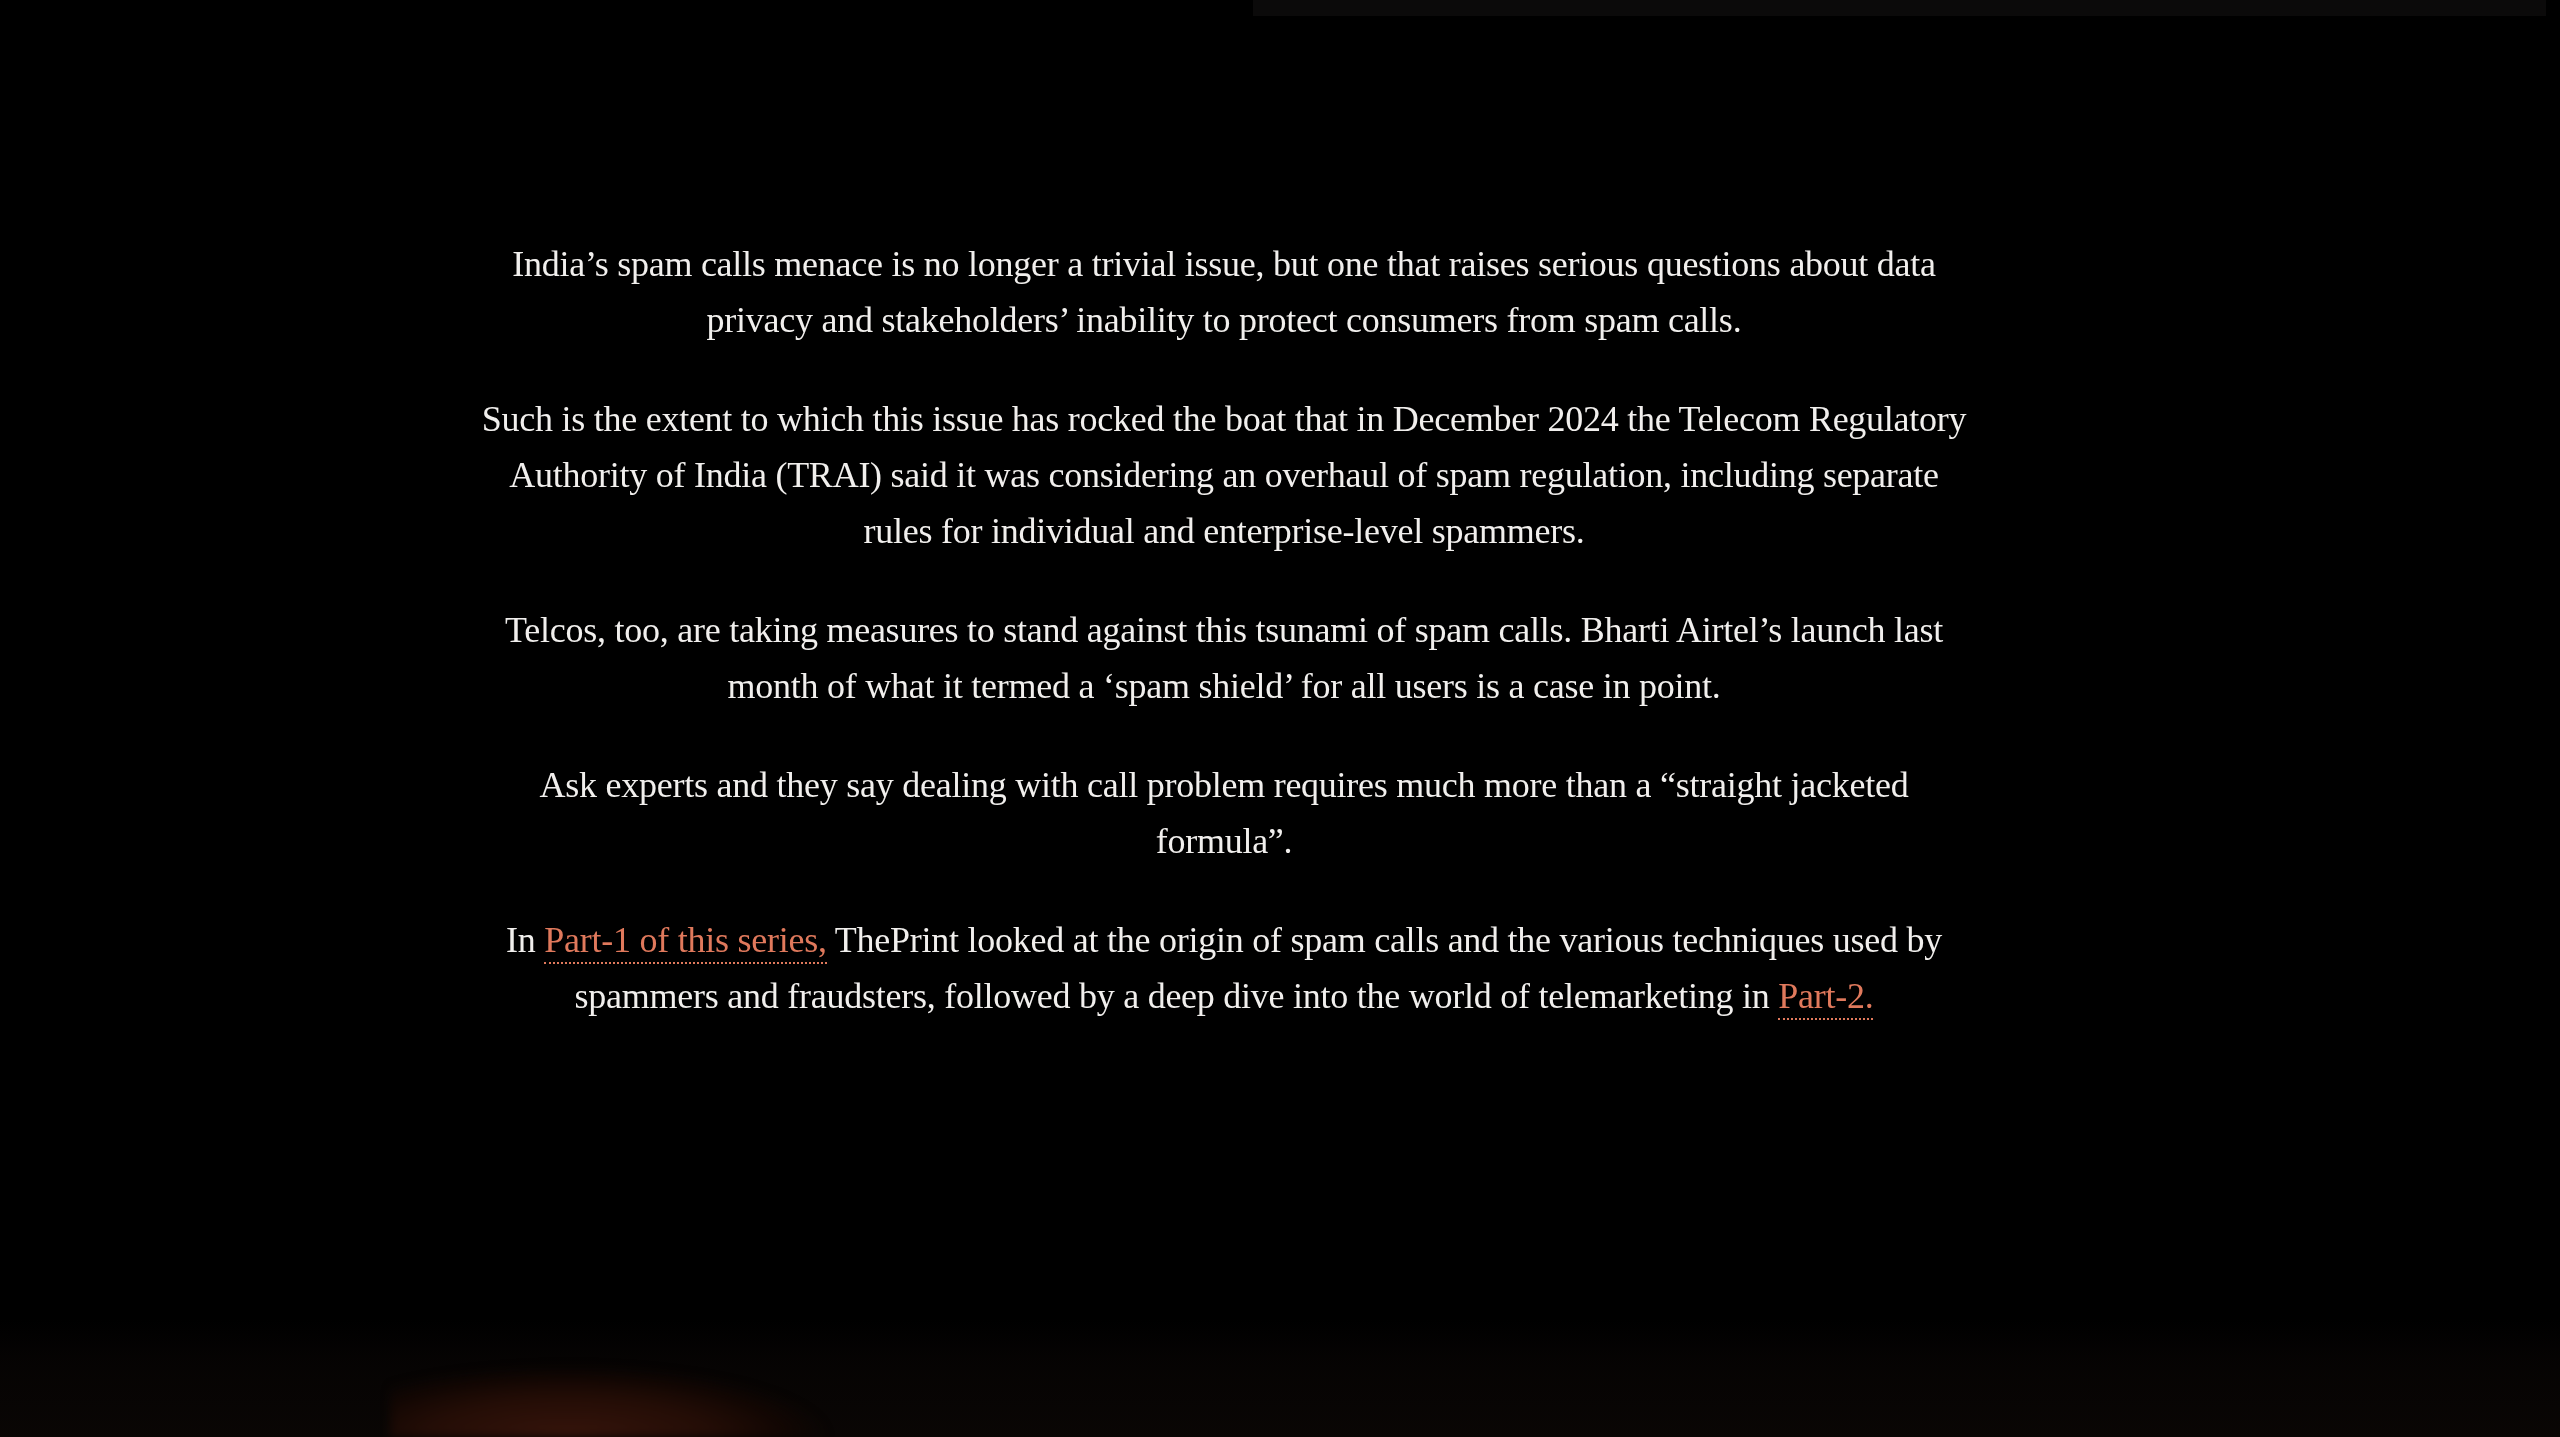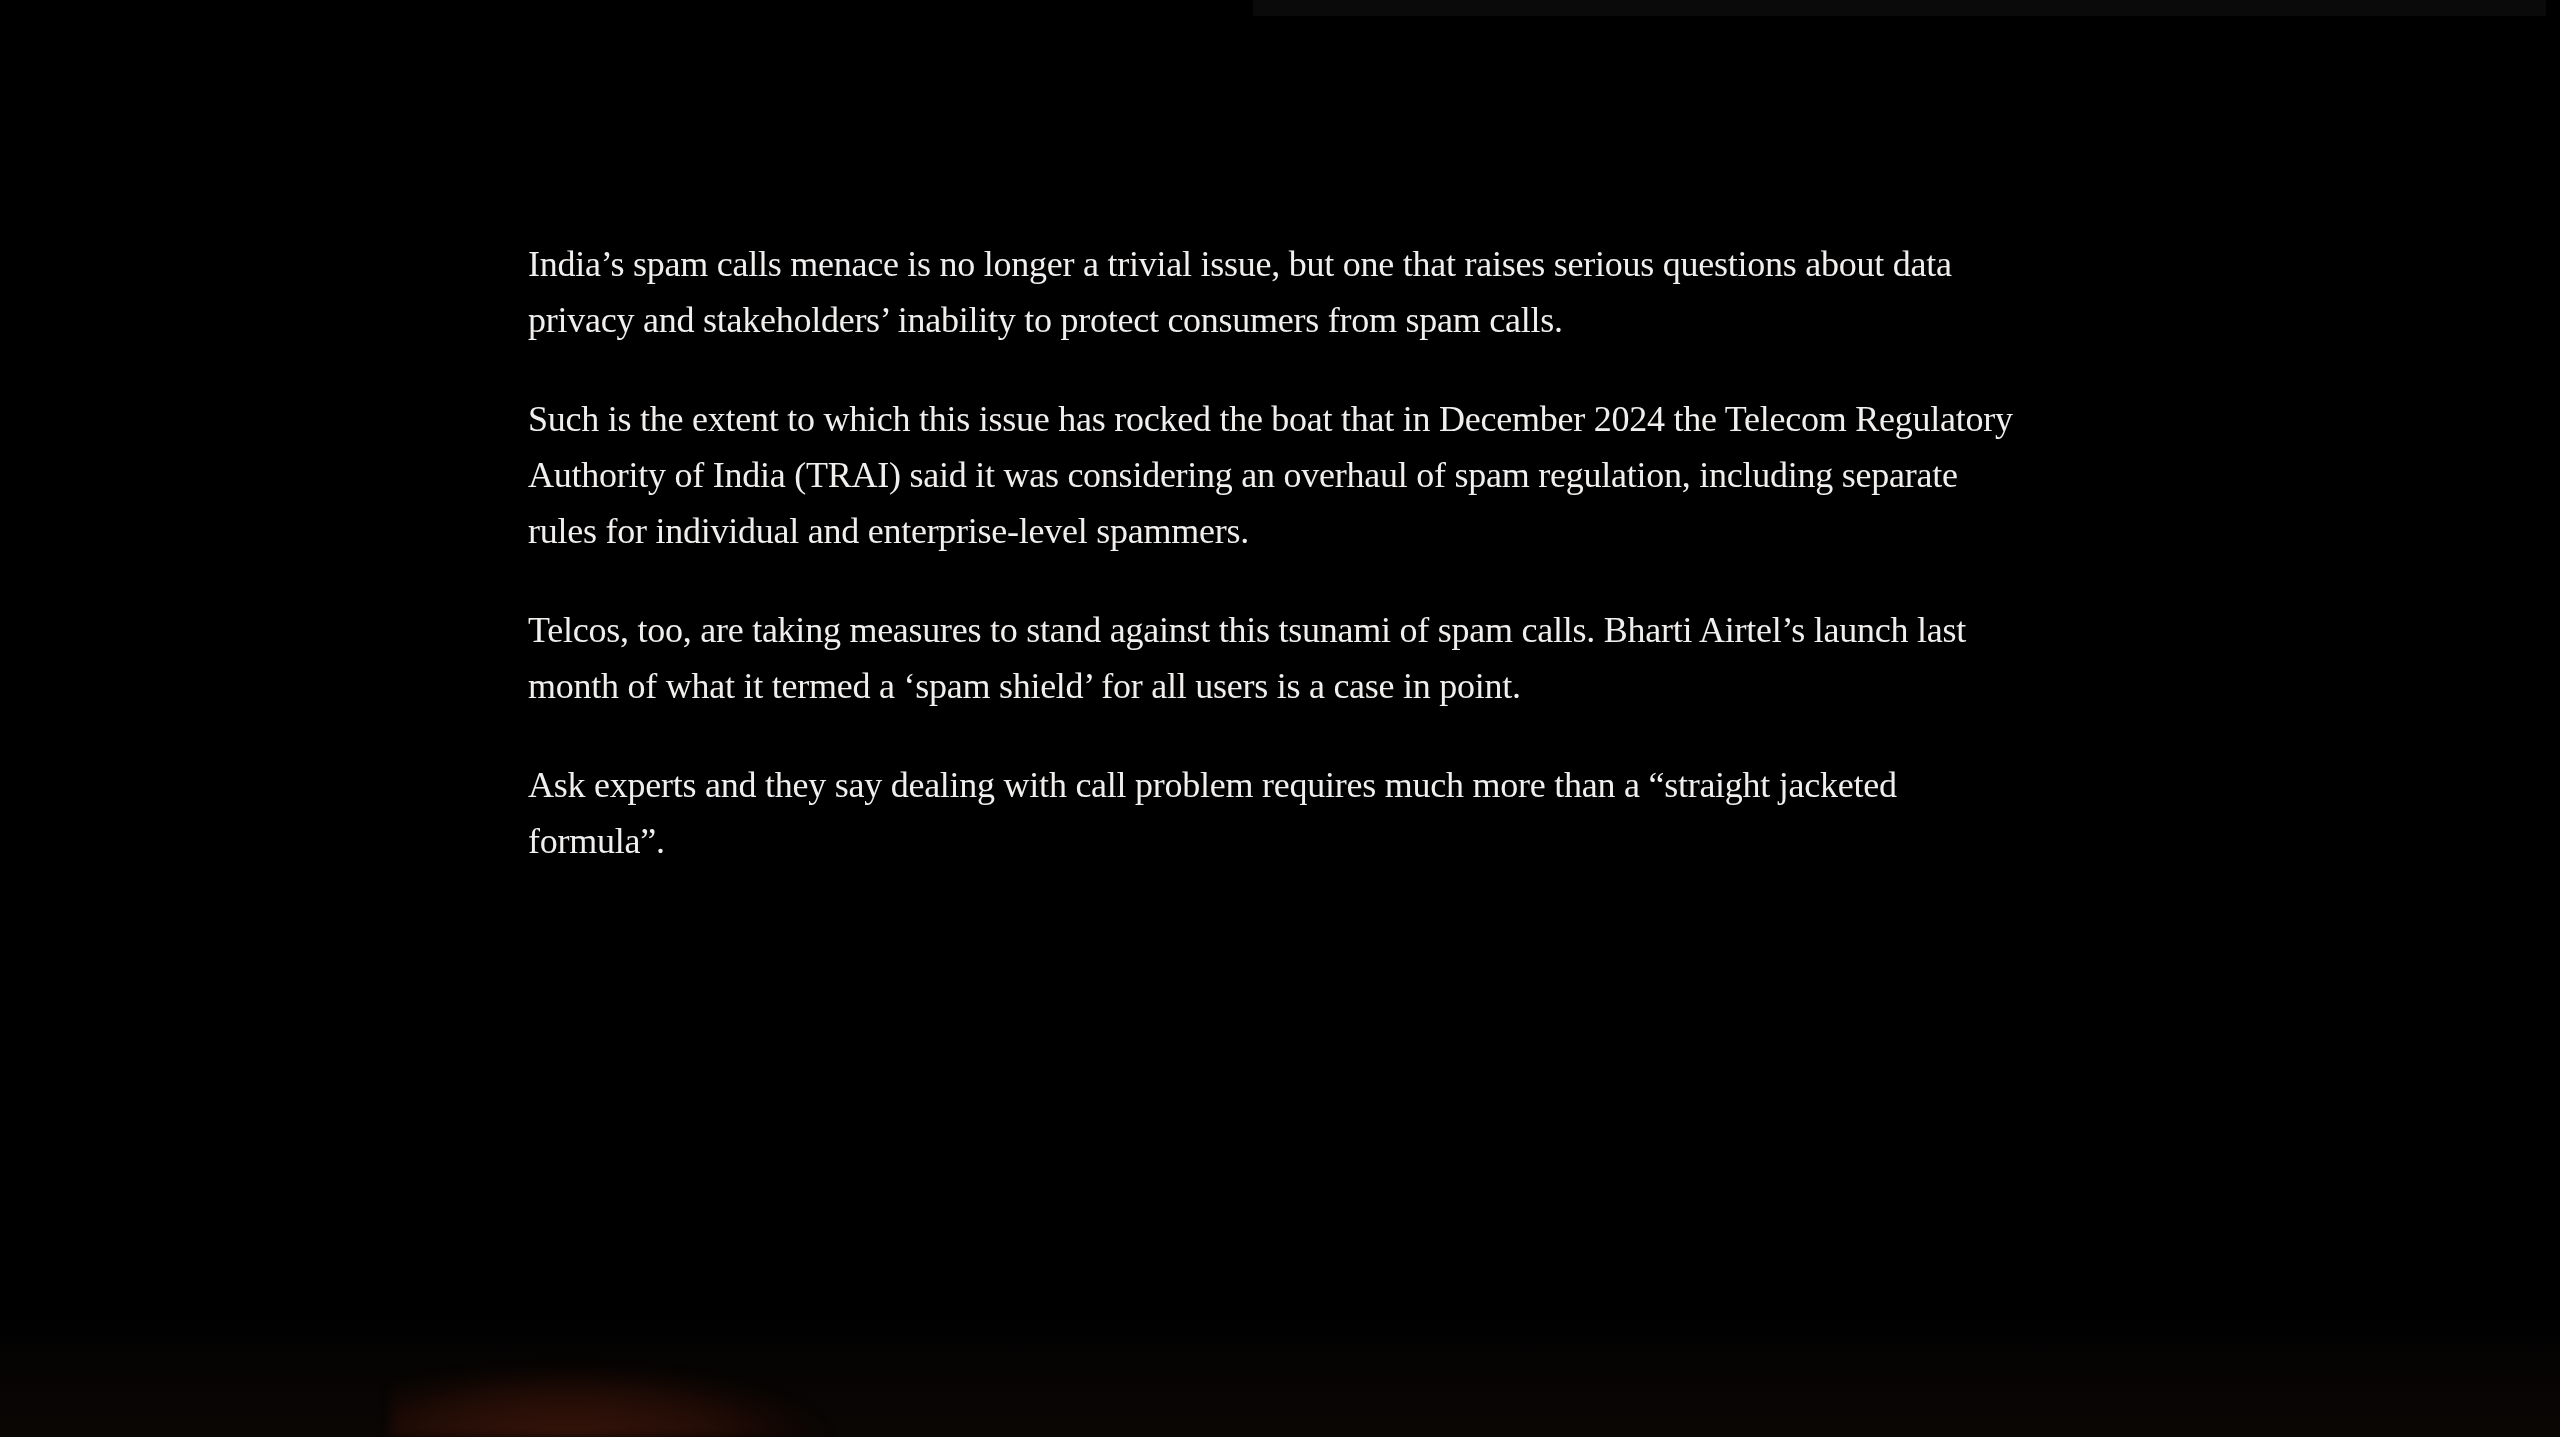--- a/index.html
+++ b/index.html
@@ -27,28 +27,28 @@
     top: 0;
     left: 1253px;
     right: 14px;
     height: 16px;
     background: #0b0a0a;
   }
 
   
   .article-column {
     position: absolute;
-    left: 528px;
+    left: 476px;
     top: 236px;
     width: 1496px;
     color: var(--text);
     font-size: 36px;
     line-height: 56px;
     letter-spacing: -0.25px;
-    text-align: left;
+    text-align: center;
   }
   .article-column p {
     margin: 0 0 43px 0;
   }
   a.inline-link {
     color: var(--link);
     text-decoration: none;
     border-bottom: 2px dotted var(--link);
     padding-bottom: 2px;
     cursor: pointer;
@@ -88,17 +88,18 @@
 
 <main class="article-column">
   <p>India’s spam calls menace is no longer a trivial issue, but one that raises serious questions about data privacy and stakeholders’ inability to protect consumers from spam calls.</p>
 
   <p>Such is the extent to which this issue has rocked the boat that in December 2024 the Telecom Regulatory Authority of India (TRAI) said it was considering an overhaul of spam regulation, including separate rules for individual and enterprise-level spammers.</p>
 
   <p>Telcos, too, are taking measures to stand against this tsunami of spam calls. Bharti Airtel’s launch last month of what it termed a ‘spam shield’ for all users is a case in point.</p>
 
   <p>Ask experts and they say dealing with call problem requires much more than a “straight jacketed formula”.</p>
 
+  <p><span>In </span><a class="inline-link">Part-1 of this series,</a><span> ThePrint looked at the origin of spam calls and the various techniques used by spammers and fraudsters, followed by a deep dive into the world of telemarketing in </span><a class="inline-link">Part-2.</a></p>
 
 </main>
 
 <div class="bottom-band"></div>
 <div class="bottom-image-peek"></div>
 
 </body></html>

